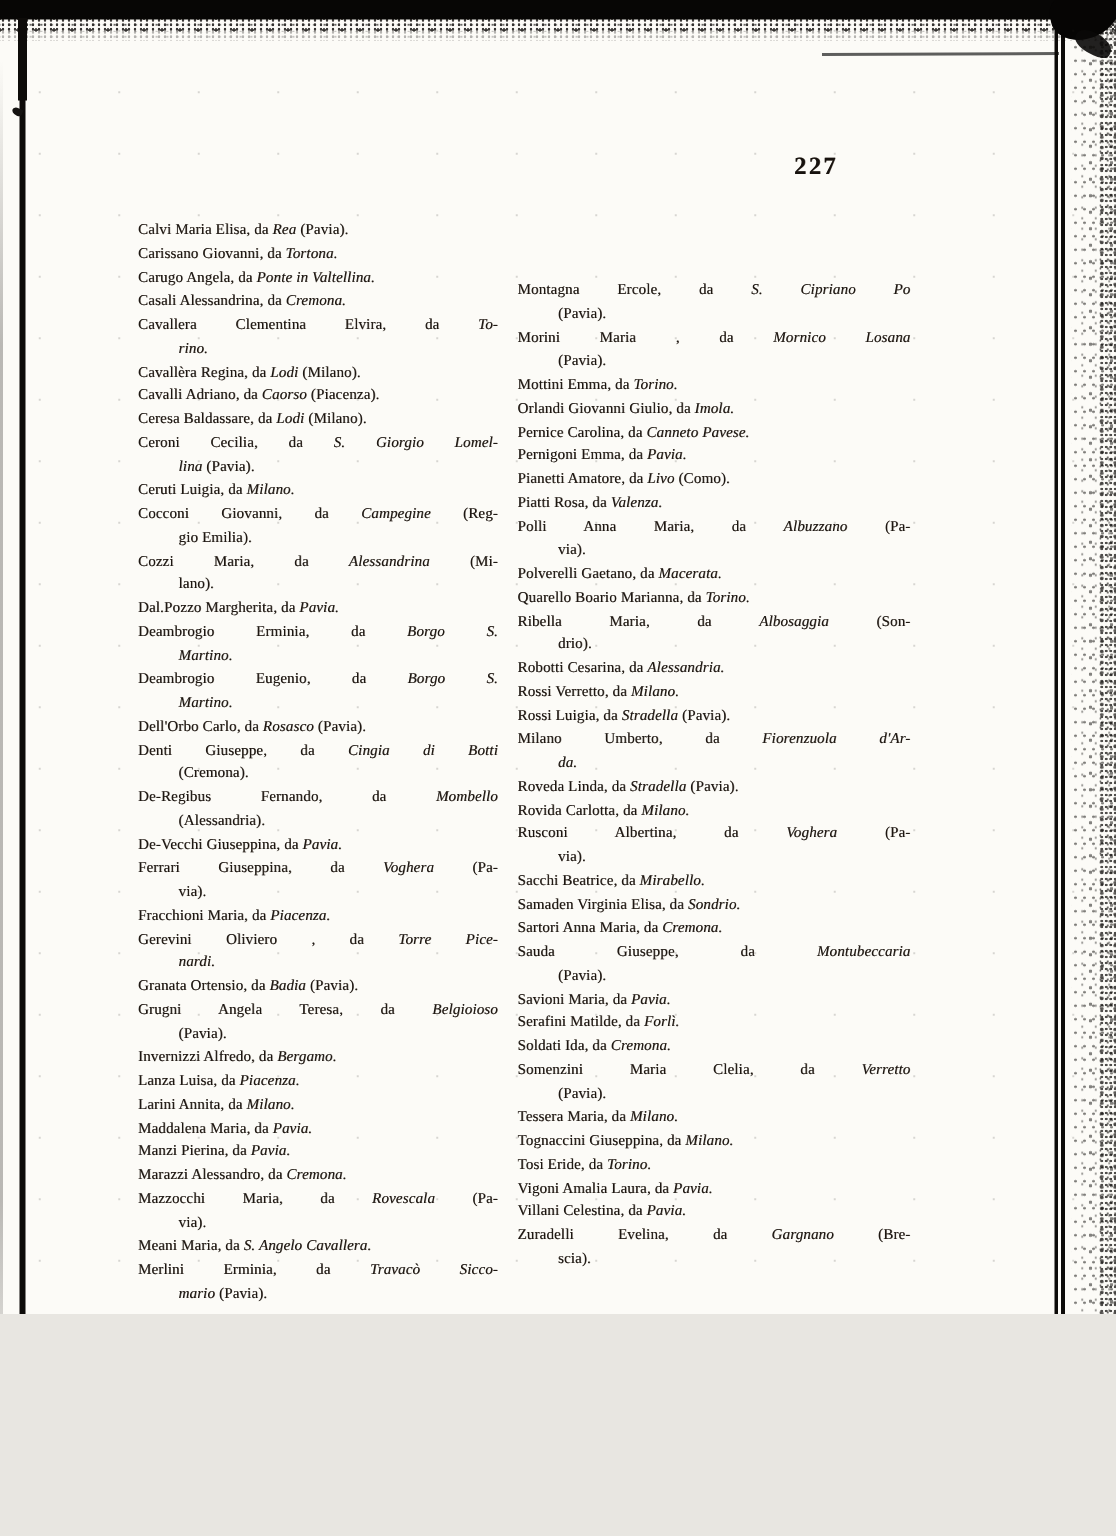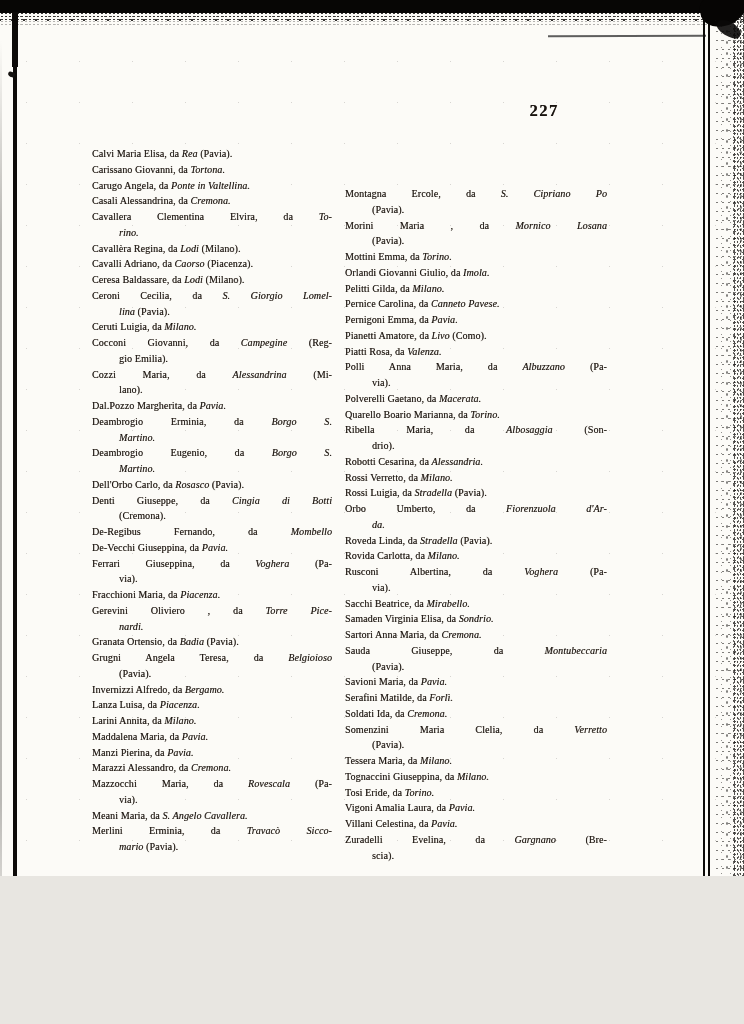--- a/index.html
+++ b/index.html
@@ -106,20 +106,21 @@
       <div class="line indent"><span>lano).</span></div>
       <div class="line"><span>Dal.Pozzo Margherita, da </span><em>Pavia.</em></div>
       <div class="line stretch"><span>Deambrogio Erminia, da </span><em>Borgo S.</em></div>
       <div class="line indent"><em>Martino.</em></div>
       <div class="line stretch"><span>Deambrogio Eugenio, da </span><em>Borgo S.</em></div>
       <div class="line indent"><em>Martino.</em></div>
       <div class="line"><span>Dell'Orbo Carlo, da </span><em>Rosasco</em><span> (Pavia).</span></div>
       <div class="line stretch"><span>Denti Giuseppe, da </span><em>Cingia di Botti</em></div>
       <div class="line indent"><span>(Cremona).</span></div>
       <div class="line stretch"><span>De-Regibus Fernando, da </span><em>Mombello</em></div>
+      <div class="line indent"><span>(Alessandria).</span></div>
       <div class="line"><span>De-Vecchi Giuseppina, da </span><em>Pavia.</em></div>
       <div class="line stretch"><span>Ferrari Giuseppina, da </span><em>Voghera</em><span> (Pa-</span></div>
       <div class="line indent"><span>via).</span></div>
       <div class="line"><span>Fracchioni Maria, da </span><em>Piacenza.</em></div>
       <div class="line stretch"><span>Gerevini Oliviero , da </span><em>Torre Pice-</em></div>
       <div class="line indent"><em>nardi.</em></div>
       <div class="line"><span>Granata Ortensio, da </span><em>Badia</em><span> (Pavia).</span></div>
       <div class="line stretch"><span>Grugni Angela Teresa, da </span><em>Belgioioso</em></div>
       <div class="line indent"><span>(Pavia).</span></div>
       <div class="line"><span>Invernizzi Alfredo, da </span><em>Bergamo.</em></div>
@@ -134,35 +135,34 @@
       <div class="line stretch"><span>Merlini Erminia, da </span><em>Travacò Sicco-</em></div>
       <div class="line indent"><em>mario</em><span> (Pavia).</span></div>
     </div>
   <div class="col col-right">
       <div class="line stretch"><span>Montagna Ercole, da </span><em>S. Cipriano Po</em></div>
       <div class="line indent"><span>(Pavia).</span></div>
       <div class="line stretch"><span>Morini Maria , da </span><em>Mornico Losana</em></div>
       <div class="line indent"><span>(Pavia).</span></div>
       <div class="line"><span>Mottini Emma, da </span><em>Torino.</em></div>
       <div class="line"><span>Orlandi Giovanni Giulio, da </span><em>Imola.</em></div>
-      <div class="line"><span>Pelitti Gilda, da </span><em>Milano.</em></div>
       <div class="line"><span>Pernice Carolina, da </span><em>Canneto Pavese.</em></div>
       <div class="line"><span>Pernigoni Emma, da </span><em>Pavia.</em></div>
       <div class="line"><span>Pianetti Amatore, da </span><em>Livo</em><span> (Como).</span></div>
       <div class="line"><span>Piatti Rosa, da </span><em>Valenza.</em></div>
       <div class="line stretch"><span>Polli Anna Maria, da </span><em>Albuzzano</em><span> (Pa-</span></div>
       <div class="line indent"><span>via).</span></div>
       <div class="line"><span>Polverelli Gaetano, da </span><em>Macerata.</em></div>
       <div class="line"><span>Quarello Boario Marianna, da </span><em>Torino.</em></div>
       <div class="line stretch"><span>Ribella Maria, da </span><em>Albosaggia</em><span> (Son-</span></div>
       <div class="line indent"><span>drio).</span></div>
       <div class="line"><span>Robotti Cesarina, da </span><em>Alessandria.</em></div>
       <div class="line"><span>Rossi Verretto, da </span><em>Milano.</em></div>
       <div class="line"><span>Rossi Luigia, da </span><em>Stradella</em><span> (Pavia).</span></div>
-      <div class="line stretch"><span>Orbo Umberto, da </span><em>Fiorenzuola d'Ar-</em></div>
+      <div class="line stretch"><span>Milano Umberto, da </span><em>Fiorenzuola d'Ar-</em></div>
       <div class="line indent"><em>da.</em></div>
       <div class="line"><span>Roveda Linda, da </span><em>Stradella</em><span> (Pavia).</span></div>
       <div class="line"><span>Rovida Carlotta, da </span><em>Milano.</em></div>
       <div class="line stretch"><span>Rusconi Albertina, da </span><em>Voghera</em><span> (Pa-</span></div>
       <div class="line indent"><span>via).</span></div>
       <div class="line"><span>Sacchi Beatrice, da </span><em>Mirabello.</em></div>
       <div class="line"><span>Samaden Virginia Elisa, da </span><em>Sondrio.</em></div>
       <div class="line"><span>Sartori Anna Maria, da </span><em>Cremona.</em></div>
       <div class="line stretch"><span>Sauda Giuseppe, da </span><em>Montubeccaria</em></div>
       <div class="line indent"><span>(Pavia).</span></div>

